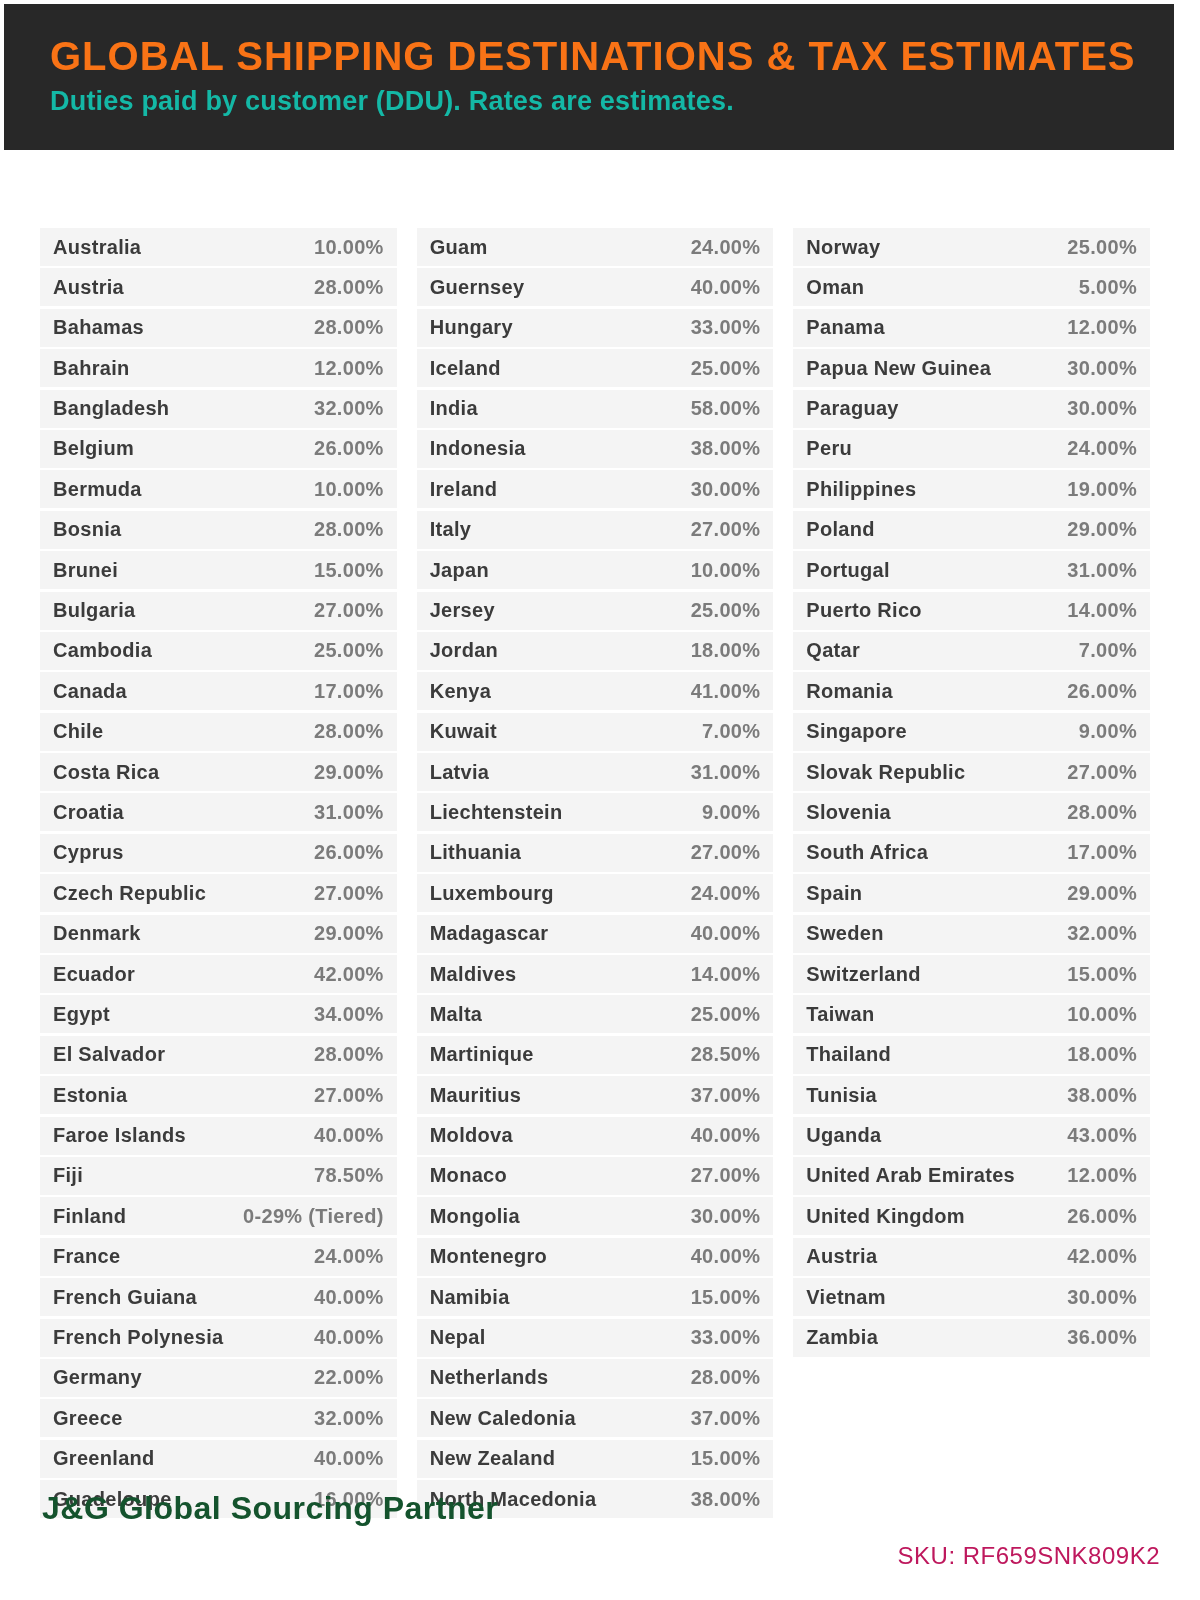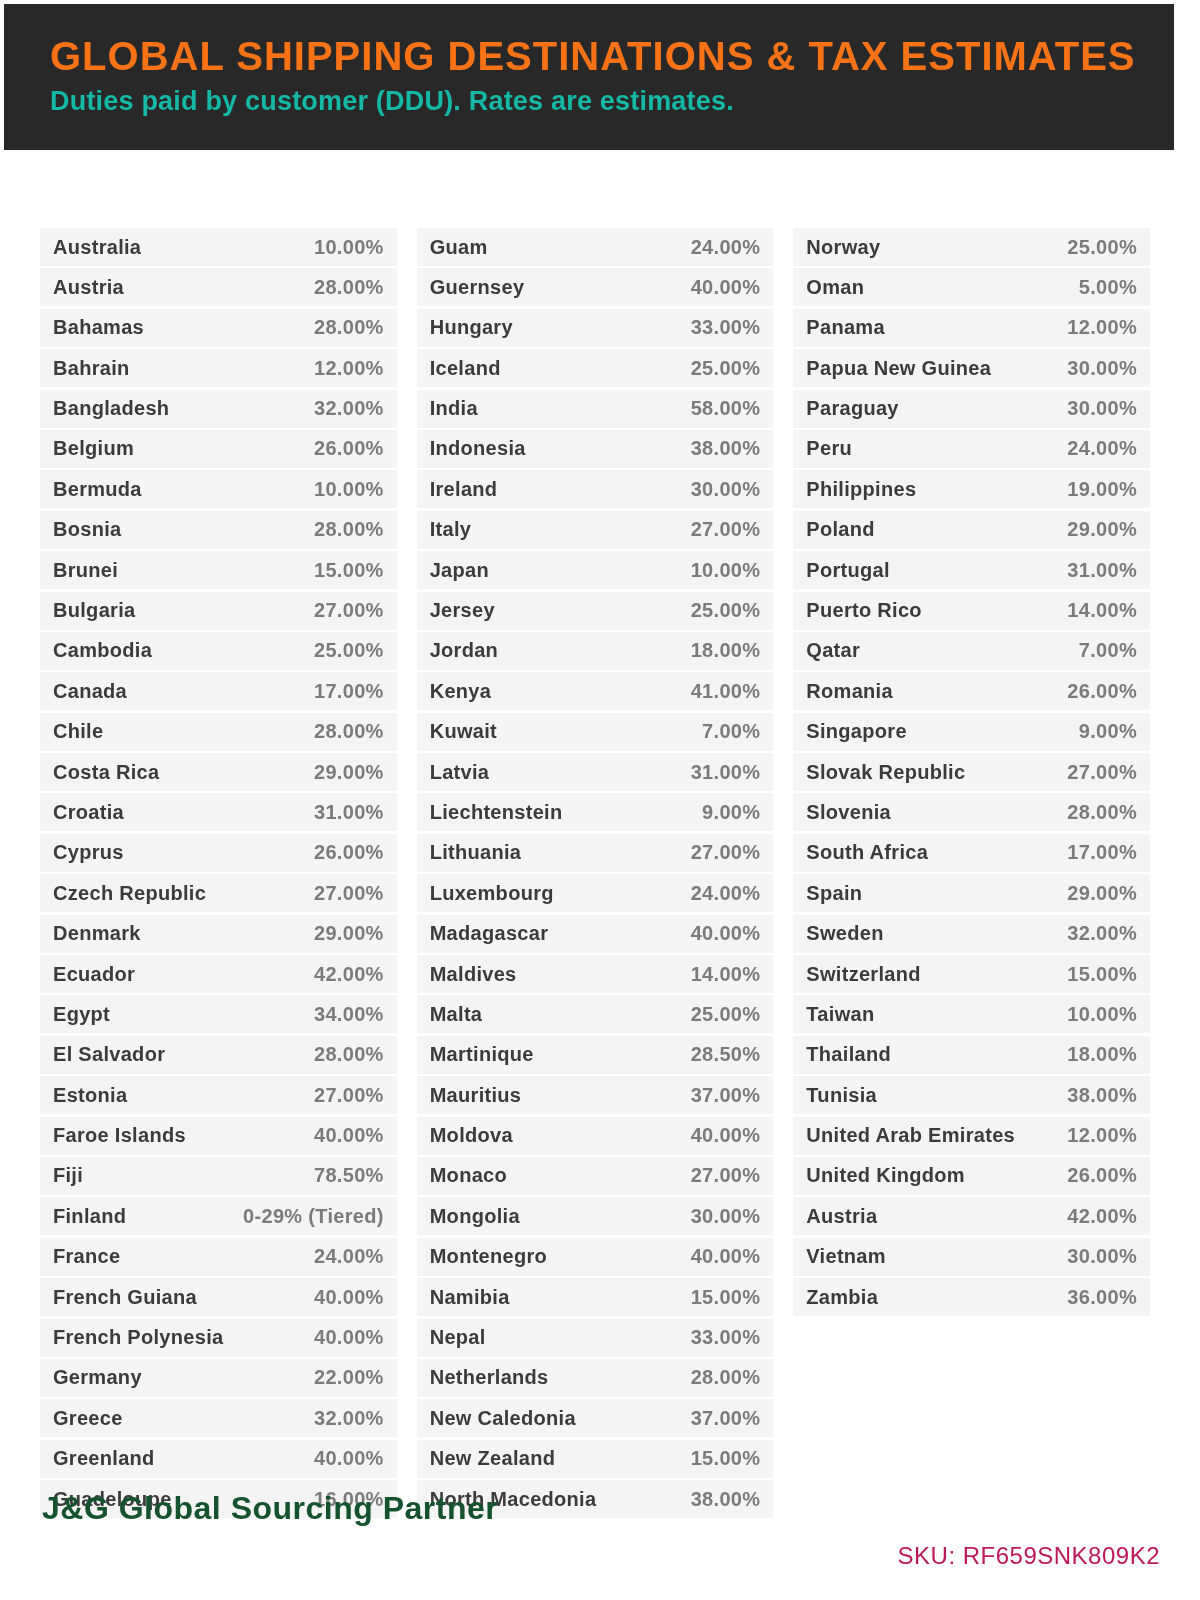--- a/index.html
+++ b/index.html
@@ -437,20 +437,24 @@
         </div>
         <div class="row">
           <span class="country">Thailand</span>
           <span class="rate">18.00%</span>
         </div>
         <div class="row">
           <span class="country">Tunisia</span>
           <span class="rate">38.00%</span>
         </div>
         <div class="row">
+          <span class="country">Uganda</span>
+          <span class="rate">43.00%</span>
+        </div>
+        <div class="row">
           <span class="country">United Arab Emirates</span>
           <span class="rate">12.00%</span>
         </div>
         <div class="row">
           <span class="country">United Kingdom</span>
           <span class="rate">26.00%</span>
         </div>
         <div class="row">
           <span class="country">Austria</span>
           <span class="rate">42.00%</span>

